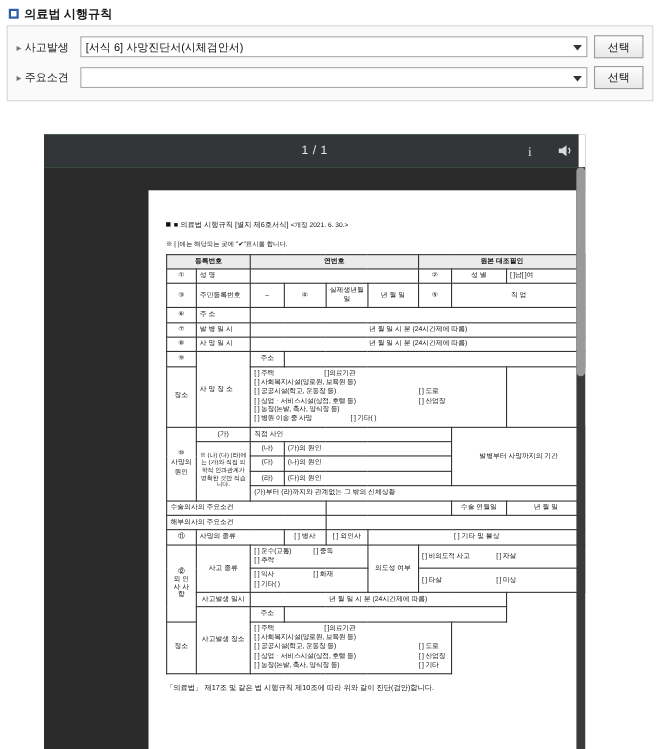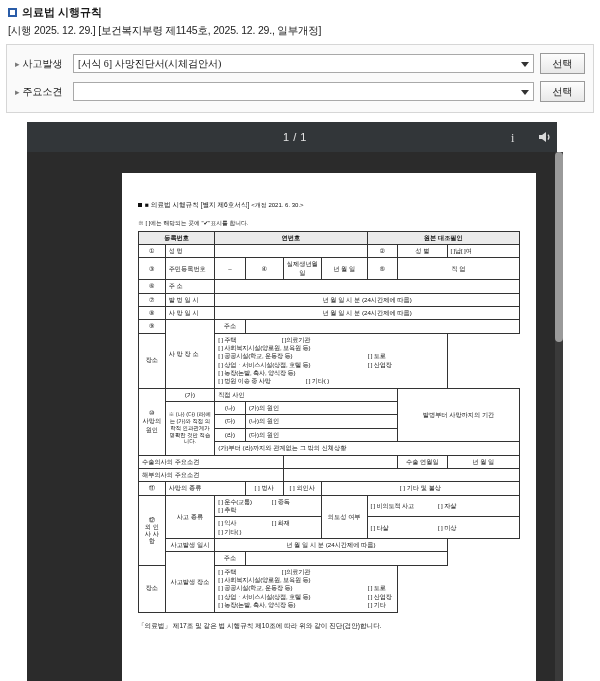--- a/index.html
+++ b/index.html
@@ -39,39 +39,39 @@
     font-size: 10px; color: #222; white-space: nowrap; width: 52px;
     display: flex; align-items: center; gap: 3px;
   }
   .bullet { color: #777; font-size: 9px; }
   .sel-box {
     flex: 1 1 auto; position: relative;
     height: 19px; border: 1px solid #a9a9a9; background: #fff;
     display: flex; align-items: center;
     padding: 0 29px 0 4px;
     font-size: 10px; color: #111;
-    overflow: hidden; white-space: nowrap; font-family: Liberation Serif, serif;
+    overflow: hidden; white-space: nowrap;
   }
   .sel-arrow {
     position: absolute; right: 4px; top: 50%; margin-top: -2px;
     width: 0; height: 0;
     border-left: 4px solid transparent; border-right: 4px solid transparent;
     border-top: 5px solid #333;
   }
   .sel-btn {
     flex: 0 0 auto; width: 45px; height: 21px;
     border: 1px solid #9a9a9a; background: linear-gradient(#fdfdfd,#e8e8e8);
     font-size: 10px; color: #111; cursor: pointer;
     display: flex; align-items: center; justify-content: center;
   }
 
   
   .viewer {
-    position: absolute; left: 27px; top: 122px;
-    width: 536px; height: 559px;
+    position: absolute; left: 40px; top: 122px;
+    width: 492px; height: 559px;
     background: #86efac;
   }
   .viewer-toolbar {
     height: 30px; background: #323639; display: flex; align-items: center;
     position: relative; color: #e8e8e8;
   }
   .page-indicator {
     position: absolute; left: 50%; transform: translateX(-50%);
     font-size: 11px; color: #e6e6e6; letter-spacing: 0.5px;
   }
@@ -125,21 +125,20 @@
 </style>
 </head>
 <body>
 
 <div class="page">
 
   <div class="top-header">
     <span class="sq-icon"></span>
     <span class="top-title">의료법 시행규칙</span>
   </div>
-  <div class="top-sub">[시행 2025. 12. 29.] [보건복지부령 제1145호, 2025. 12. 29., 일부개정]</div>
 
   <div class="select-panel">
 
     <div class="select-row">
       <span class="row-label">
         <span class="bullet">▸</span>
         <span>사고발생</span>
       </span>
       <div class="sel-box">
         <span>[서식 6] 사망진단서(시체검안서)</span>

